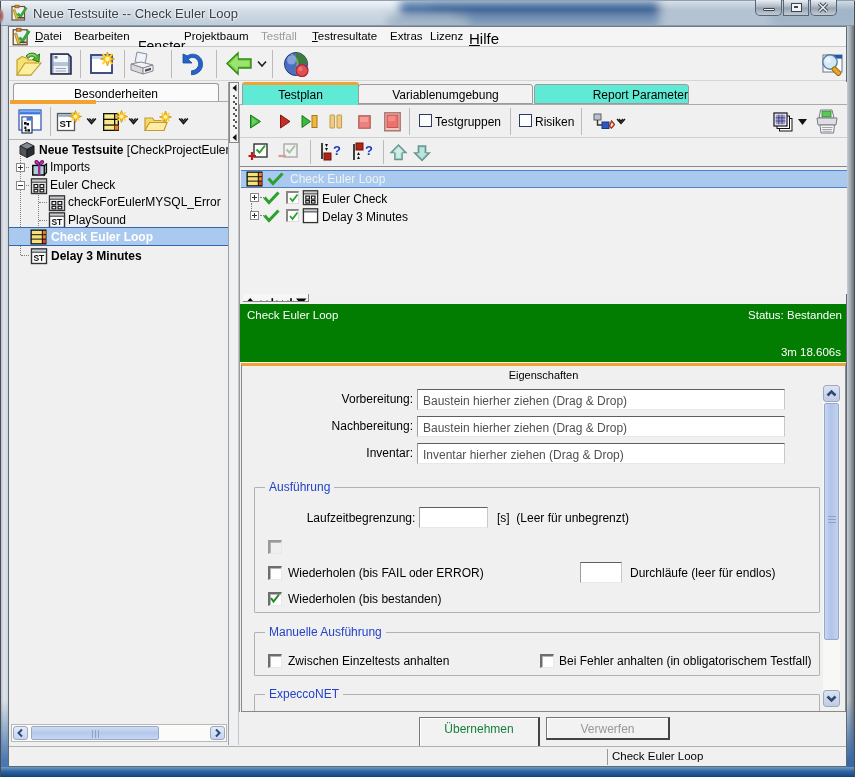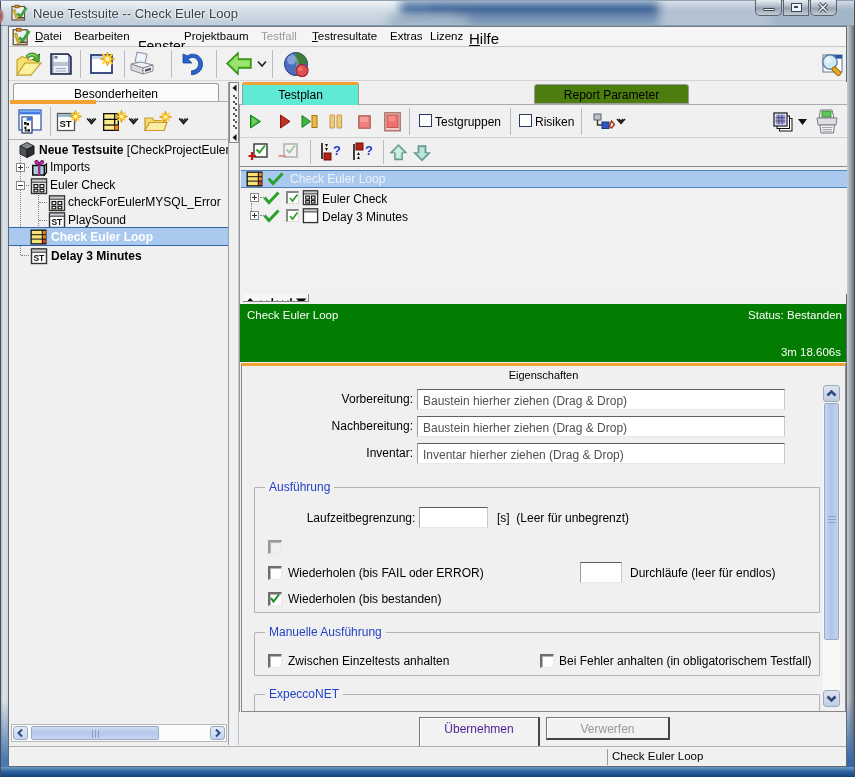--- a/index.html
+++ b/index.html
@@ -357,21 +357,22 @@
         <rect x="5" y="38" width="2" height="2"></rect>
       <rect x="3" y="42" width="2" height="2"></rect>
         <rect x="5" y="44" width="2" height="2"></rect>
     </g>
   </svg>
 </div>
 
 <div class="abs" id="righttabs" style="left:239px;top:82px;width:608px;height:23px;background:#f0f0f0">
   <div class="abs" style="left:0px;top:22px;width:608px;height:1px;background:#aaa"></div>
   <div class="abs" style="left:3px;top:0px;width:117px;height:23px;background:#5eead4;border:1px solid #9b9b9b;border-bottom:none;border-top:3px solid #f2a230;border-radius:3px 3px 0 0;text-align:center;padding-top:3px;z-index:3">Testplan</div>
-  <div class="abs" style="left:295px;top:2px;width:155px;height:20px;background:#4d7c0f;border:1px solid #9b9b9b;border-radius:3px 3px 0 0;text-align:center;padding-top:3px">Report Parameter</div>
+  <div class="abs" style="left:119px;top:2px;width:175px;height:20px;background:#f2f2f2;border:1px solid #9b9b9b;border-radius:3px 3px 0 0;text-align:center;padding-top:3px">Variablenumgebung</div>
+  <div class="abs" style="left:295px;top:2px;width:155px;height:20px;background:#5eead4;border:1px solid #9b9b9b;border-radius:3px 3px 0 0;text-align:right;padding-top:3px">Report Parameter</div>
 </div>
 
 <div class="abs" id="rtb1" style="left:239px;top:105px;width:608px;height:33px;background:#f0f0f0;border-bottom:1px solid #d0d0d0">
   <svg class="abs" style="left:10px;top:9px" width="13" height="15" viewBox="0 0 13 15">
       <path d="M1.5 1 L11.5 7.5 L1.5 14 Z" fill="#3cb83c" stroke="#1a7a1a" stroke-width="1"></path>
       <path d="M3 3.5 L8.5 7.5 L3 11.5 Z" fill="#7ad466" opacity="0.8"></path>
     </svg>
   <svg class="abs" style="left:40px;top:9px" width="12" height="15" viewBox="0 0 12 15">
       <path d="M1.5 1 L11 7.5 L1.5 14 Z" fill="#c03028" stroke="#8a1410" stroke-width="1"></path>
     </svg>
@@ -597,19 +598,19 @@
       <div class="abs" style="left:3px;top:118px;width:8px;height:1px;background:#8ea2c4"></div>
     </div>
     <div class="abs" style="left:0;top:305px;width:17px;height:17px;background:linear-gradient(#dde3f0,#c2cce2);border:1px solid #9aa8c0;border-radius:3px">
       <svg width="15" height="15" viewBox="0 0 15 15">
           <path d="M3.5 5.5 L7.5 9.5 L11.5 5.5" stroke="#2c4a7c" stroke-width="2.6" fill="none"></path>
         </svg>
     </div>
   </div>
 </div>
 
-<div class="abs" style="left:419px;top:717px;width:121px;height:41px;background:#f2f2f2;border:1px solid #777;border-right:2px solid #444;border-bottom:2px solid #444;color:#4c1d95;text-align:center;padding-top:4px;box-shadow:inset 1px 1px 0 #fff">Übernehmen</div>
+<div class="abs" style="left:419px;top:717px;width:121px;height:41px;background:#f2f2f2;border:1px solid #777;border-right:2px solid #444;border-bottom:2px solid #444;color:#15803d;text-align:center;padding-top:4px;box-shadow:inset 1px 1px 0 #fff">Übernehmen</div>
 <div class="abs" style="left:546px;top:717px;width:124px;height:23px;background:#f2f2f2;border:1px solid #777;border-right:2px solid #444;border-bottom:2px solid #444;color:#999;text-align:center;padding-top:4px;box-shadow:inset 1px 1px 0 #fff">Verwerfen</div>
 
 <div class="abs" id="statusbar" style="left:9px;top:746px;width:837px;height:20px;background:#f0f0f0;border-top:1px solid #b0b0b0">
   <div class="abs" style="left:598px;top:2px;width:1px;height:16px;background:#999"></div>
   <div class="abs" style="left:603px;top:3px;font-size:11.5px">Check Euler Loop</div>
 </div>
 
 </body></html>

